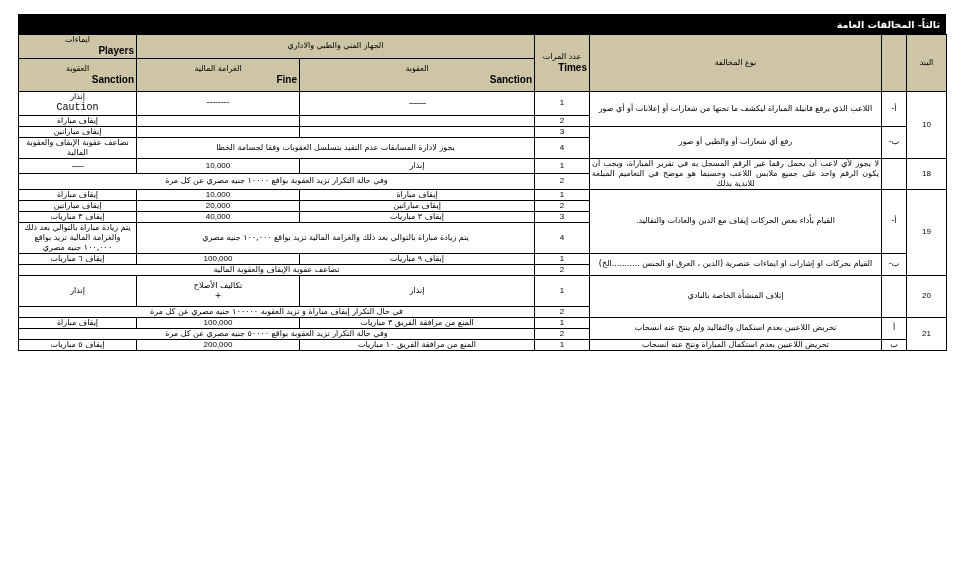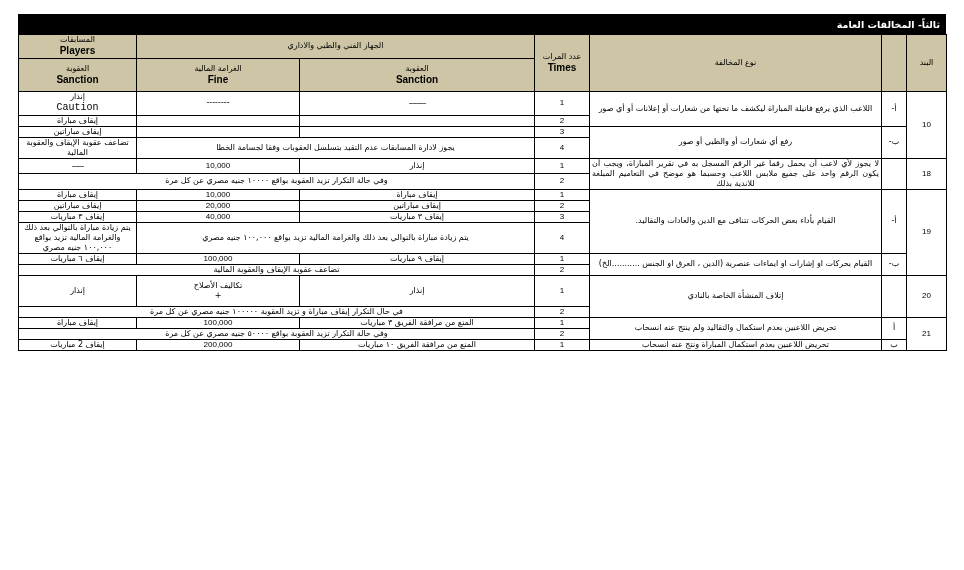--- a/index.html
+++ b/index.html
@@ -65,21 +65,21 @@
     overflow: hidden;
   }
 
   
   .hdr {
     background: #cdc5a5;
     font-size: 8px;
     padding: 3px 2px;
   }
   .hdr .ar { display: block; font-size: 8px; font-weight: normal; }
-  .hdr .en { display: block; font-size: 10px; font-weight: bold; font-family: "Liberation Sans", sans-serif; }
+  .hdr .en { display: block; font-size: 10px; font-weight: bold; font-family: "Liberation Sans", sans-serif; text-align: right; }
 
   
   .grp-top > td { border-top: 2px solid #000000; }
 
   .num  { font-family: Liberation Mono, monospace; font-size: 10px; }
   .item { font-family: "Liberation Sans", sans-serif; font-size: 10px; font-weight: bold; }
   .times{ font-family: "Liberation Sans", sans-serif; font-size: 10px; }
   .money{ font-family: "Liberation Sans", sans-serif; font-size: 10px; }
 
   .viol {
@@ -125,21 +125,21 @@
           <span class="ar">نوع المخالفة</span>
         </th>
         <th class="hdr" rowspan="2">
           <span class="ar">عدد المرات</span>
           <span class="en">Times</span>
         </th>
         <th class="hdr" colspan="2">
           <span class="ar">الجهاز  الفني  والطبي والاداري</span>
         </th>
         <th class="hdr" colspan="2">
-          <span class="ar">المسابقات</span>
+          <span class="ar">ايماءات</span>
           <span class="en">Players</span>
         </th>
       </tr>
       <tr>
         <th class="hdr">
           <span class="ar">العقوبة</span>
           <span class="en">Sanction</span>
         </th>
         <th class="hdr">
           <span class="ar">الغرامة المالية</span>
@@ -197,21 +197,21 @@
           <td class="dash">-------</td>
           <td class="money">10,000</td>
         </tr>
         <tr>
           <td class="times">2</td>
           <td class="wide" colspan="4">وفي حالة التكرار تزيد العقوبة بواقع ١٠٠٠٠ جنيه مصري عن كل مرة</td>
         </tr>
         <tr class="grp-top">
           <td class="item" rowspan="6">19</td>
           <td class="sub" rowspan="4">أ-</td>
-          <td class="viol just" rowspan="4">القيام بأداء بعض الحركات تتنافى مع الدين والعادات والتقاليد.</td>
+          <td class="viol just" rowspan="4">القيام بأداء بعض الحركات إيقاف مع الدين والعادات والتقاليد.</td>
           <td class="times">1</td>
           <td>إيقاف مباراة</td>
           <td class="money">10,000</td>
           <td>إيقاف مباراة</td>
           <td class="money">10,000</td>
         </tr>
         <tr>
           <td class="times">2</td>
           <td>إيقاف مباراتين</td>
           <td class="money">20,000</td>
@@ -270,19 +270,19 @@
         <tr>
           <td class="times">2</td>
           <td class="wide" colspan="4">وفي حالة التكرار تزيد العقوبة بواقع ٥٠٠٠٠ جنيه مصري عن كل مرة</td>
         </tr>
         <tr>
           <td class="sub" rowspan="1">ب</td>
           <td class="viol just" rowspan="1">تحريض اللاعبين بعدم استكمال المباراة ونتج عنه انسحاب</td>
           <td class="times">1</td>
           <td>المنع من مرافقة الفريق ١٠ مباريات</td>
           <td class="money">200,000</td>
-          <td>إيقاف 2 مباريات</td>
+          <td>إيقاف ٥ مباريات</td>
           <td class="money">200,000</td>
         </tr>
       </tbody>
   </table>
 
 </div>
 
 </body></html>

